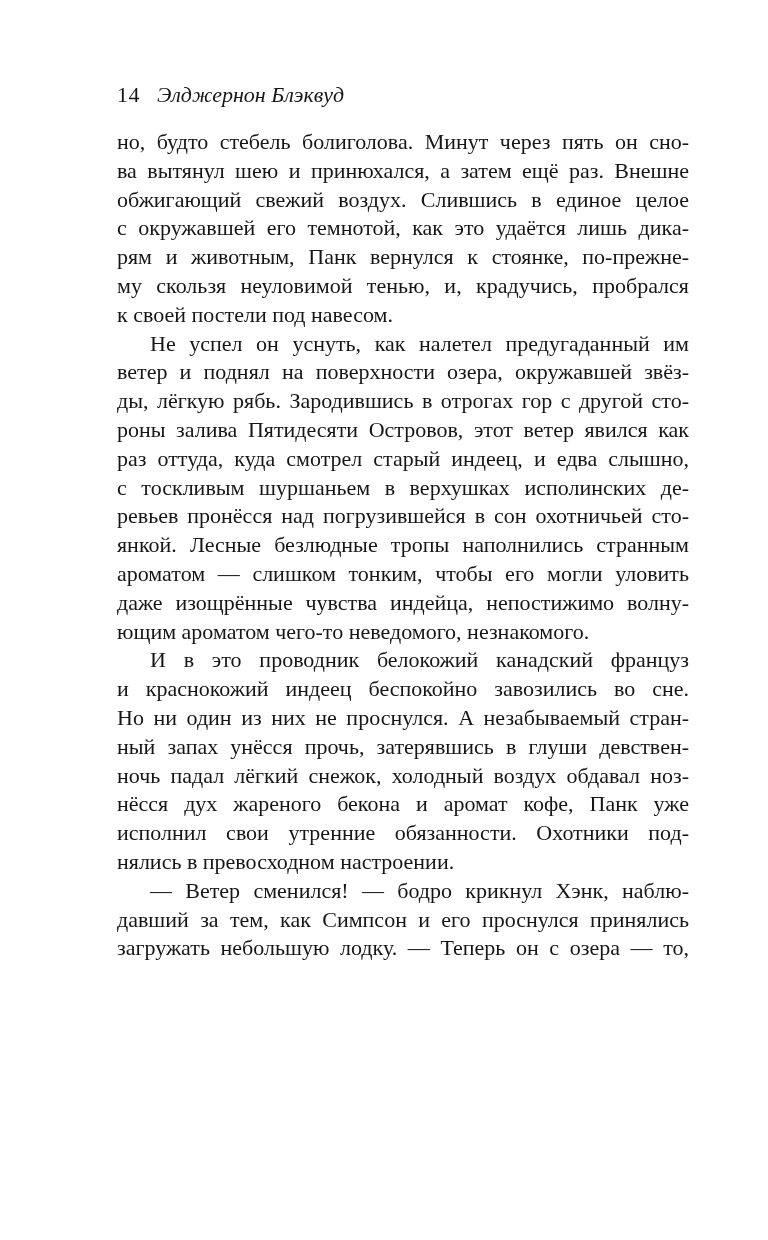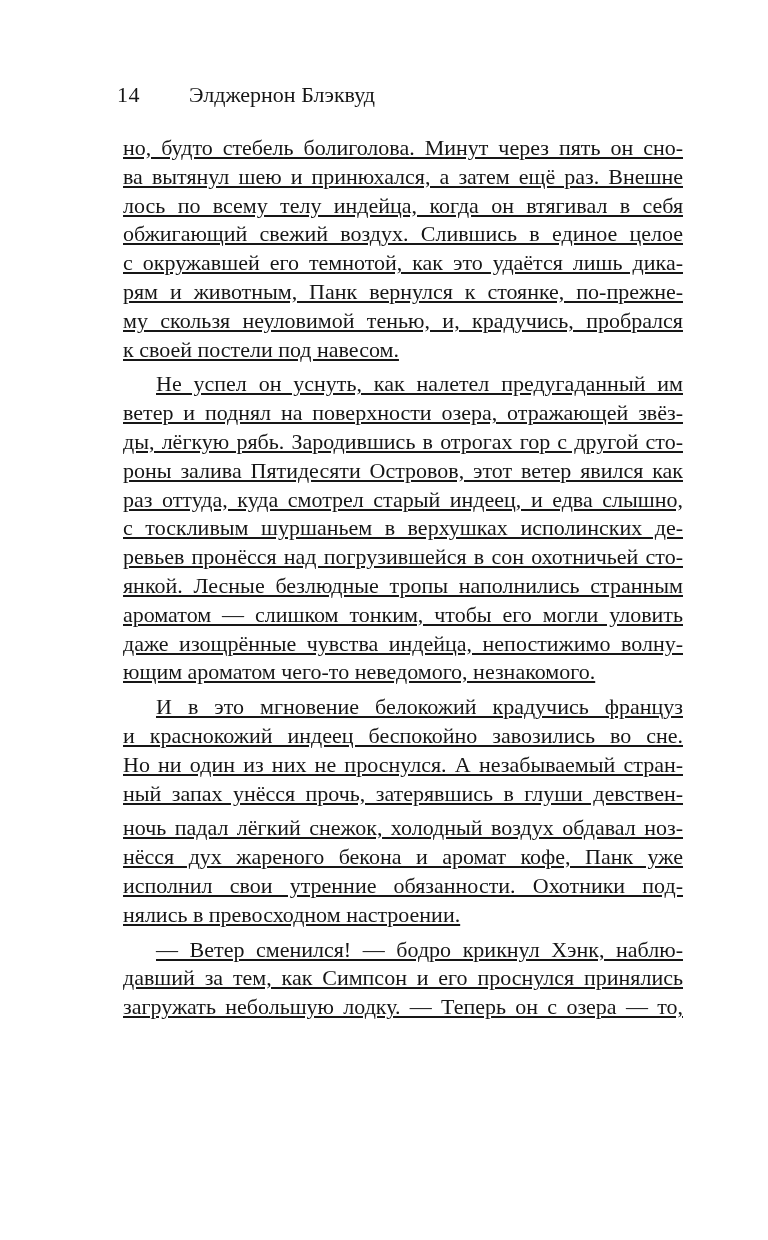--- a/index.html
+++ b/index.html
@@ -25,33 +25,32 @@
     gap: 17px;
     font-size: 22px;
     line-height: 26px;
     white-space: nowrap;
   }
   .page-num {
     font-style: normal;
     letter-spacing: 0.5px;
   }
   .running-title {
-    margin-left: 32px;
+    font-style: italic;
   }
   .page-body {
     position: absolute;
     left: 117px;
     top: 128px;
     width: 572px;
     font-size: 22px;
     line-height: 28.8px;
   }
   .paragraph {
-    margin: 6px;
-    text-decoration: underline;
+    margin: 0;
   }
   .line {
     text-align: justify;
     text-align-last: left;
     text-justify: inter-word;
   }
   .line.just {
     text-align-last: justify;
   }
   .line.indent {
@@ -64,42 +63,41 @@
 <div class="page">
   <header class="page-header">
     <span class="page-num">14</span>
     <span class="running-title">Элджернон Блэквуд</span>
   </header>
 
   <main class="page-body">
       <div class="paragraph">
         <div class="line just">но, будто стебель болиголова. Минут через пять он сно-</div>
         <div class="line just">ва вытянул шею и принюхался, а затем ещё раз. Внешне</div>
-        <div class="line just">лось по всему телу индейца, когда он втягивал в себя</div>
         <div class="line just">обжигающий свежий воздух. Слившись в единое целое</div>
         <div class="line just">с окружавшей его темнотой, как это удаётся лишь дика-</div>
         <div class="line just">рям и животным, Панк вернулся к стоянке, по-прежне-</div>
         <div class="line just">му скользя неуловимой тенью, и, крадучись, пробрался</div>
         <div class="line">к своей постели под навесом.</div>
       </div>
       <div class="paragraph">
         <div class="line just indent">Не успел он уснуть, как налетел предугаданный им</div>
-        <div class="line just">ветер и поднял на поверхности озера, отражающей звёз-</div>
+        <div class="line just">ветер и поднял на поверхности озера, окружавшей звёз-</div>
         <div class="line just">ды, лёгкую рябь. Зародившись в отрогах гор с другой сто-</div>
         <div class="line just">роны залива Пятидесяти Островов, этот ветер явился как</div>
         <div class="line just">раз оттуда, куда смотрел старый индеец, и едва слышно,</div>
         <div class="line just">с тоскливым шуршаньем в верхушках исполинских де-</div>
         <div class="line just">ревьев пронёсся над погрузившейся в сон охотничьей сто-</div>
         <div class="line just">янкой. Лесные безлюдные тропы наполнились странным</div>
         <div class="line just">ароматом — слишком тонким, чтобы его могли уловить</div>
         <div class="line just">даже изощрённые чувства индейца, непостижимо волну-</div>
         <div class="line">ющим ароматом чего-то неведомого, незнакомого.</div>
       </div>
       <div class="paragraph">
-        <div class="line just indent">И в это мгновение белокожий крадучись француз</div>
+        <div class="line just indent">И в это проводник белокожий канадский француз</div>
         <div class="line just">и краснокожий индеец беспокойно завозились во сне.</div>
         <div class="line just">Но ни один из них не проснулся. А незабываемый стран-</div>
         <div class="line just">ный запах унёсся прочь, затерявшись в глуши девствен-</div>
       </div>
       <div class="paragraph">
         <div class="line just">ночь падал лёгкий снежок, холодный воздух обдавал ноз-</div>
         <div class="line just">нёсся дух жареного бекона и аромат кофе, Панк уже</div>
         <div class="line just">исполнил свои утренние обязанности. Охотники под-</div>
         <div class="line">нялись в превосходном настроении.</div>
       </div>

